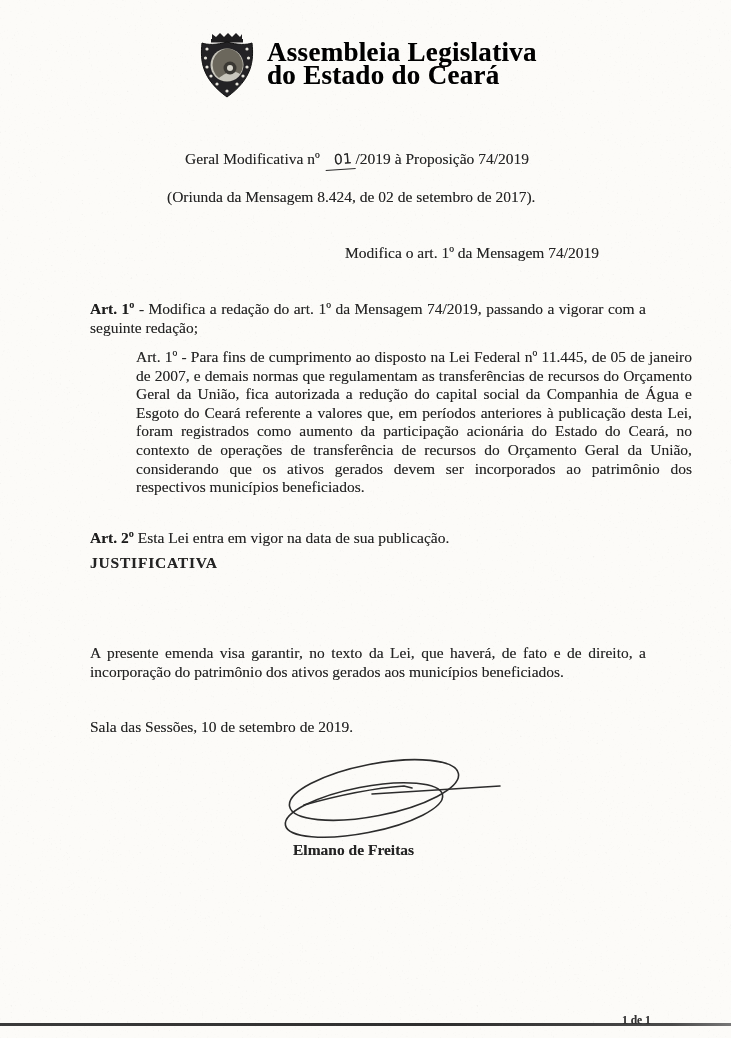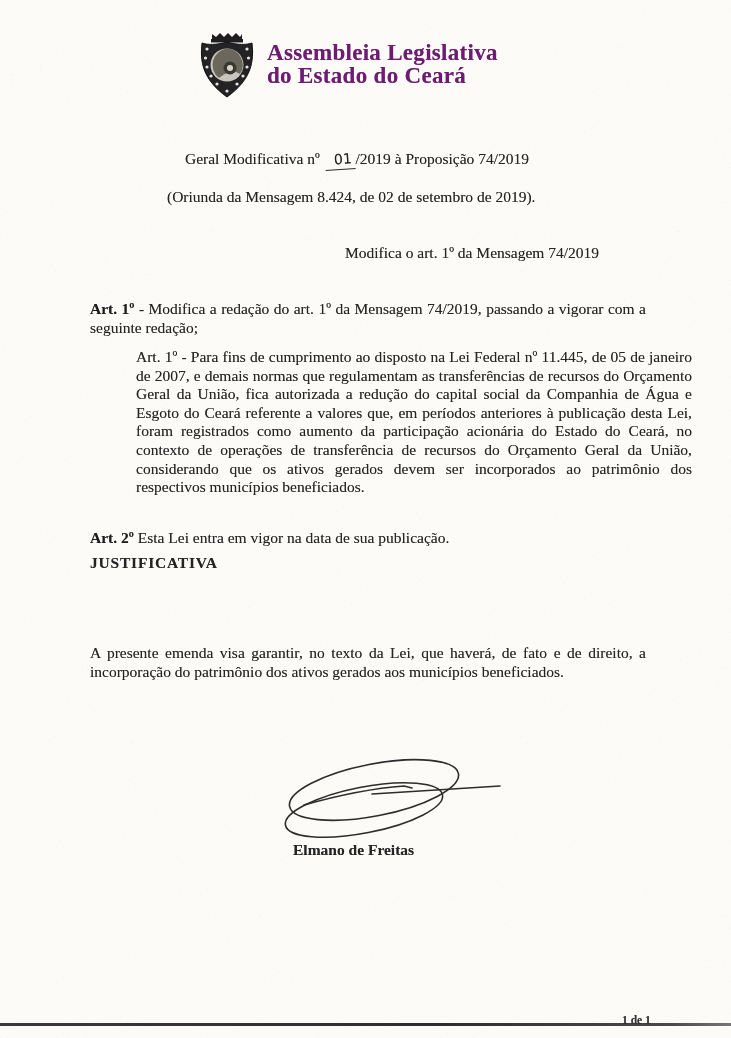--- a/index.html
+++ b/index.html
@@ -13,22 +13,22 @@
     color:#222;
   }
   .noise{
     position:absolute;inset:0;width:731px;height:1038px;
     pointer-events:none;opacity:.22;
   }
   .letterhead{position:absolute;left:195px;top:33px;display:flex;align-items:flex-start;}
   .logo{width:64px;height:66px;flex:0 0 auto;}
   .orgname{
     margin-left:8px;margin-top:8px;
-    font-weight:bold;font-size:23px;line-height:23px;
-    color:#701a75;letter-spacing:.3px;
+    font-weight:bold;font-size:27px;line-height:23px;
+    color:#000000;letter-spacing:.3px;
     text-shadow:0 0 .5px rgba(0,0,0,.45);
   }
   .txt{
     position:absolute;
     font-size:15.5px;line-height:18.6px;
     color:#242424;
     text-shadow:0 0 .4px rgba(20,20,20,.4);
     margin:0;
   }
   .title1{left:185px;top:150px;}
@@ -101,33 +101,34 @@
         </g>
       </svg>
     </div>
     <div class="orgname">
       <div>Assembleia Legislativa</div>
       <div>do Estado do Ceará</div>
     </div>
   </div>
 
   <p class="txt title1"><span>Geral Modificativa nº</span> <span class="hand-number">01</span><span>/2019 à Proposição 74/2019</span></p>
-  <p class="txt title2">(Oriunda da Mensagem 8.424, de 02 de setembro de 2019).</p>
+  <p class="txt title2">(Oriunda da Mensagem 8.424, de 02 de setembro de 2017).</p>
 
   <p class="txt epigraph">Modifica o art. 1º da Mensagem 74/2019</p>
 
   <p class="txt para p-art1h"><b>Art. 1º</b> <span>- Modifica a redação do art. 1º da Mensagem 74/2019, passando a vigorar com a seguinte redação;</span></p>
 
   <p class="txt para p-art1"><span>Art. 1º</span> <span>- Para fins de cumprimento ao disposto na Lei Federal nº 11.445, de 05 de janeiro de 2007, e demais normas que regulamentam as transferências de recursos do Orçamento Geral da União, fica autorizada a redução do capital social da Companhia de Água e Esgoto do Ceará referente a valores que, em períodos anteriores à publicação desta Lei, foram registrados como aumento da participação acionária do Estado do Ceará, no contexto de operações de transferência de recursos do Orçamento Geral da União, considerando que os ativos gerados devem ser incorporados ao patrimônio dos respectivos municípios beneficiados.</span></p>
 
   <p class="txt para p-art2"><b>Art. 2º</b> <span>Esta Lei entra em vigor na data de sua publicação.</span></p>
 
   <p class="txt justif-head">JUSTIFICATIVA</p>
   <p class="txt para p-justif">A presente emenda visa garantir, no texto da Lei, que haverá, de fato e de direito, a incorporação do patrimônio dos ativos gerados aos municípios beneficiados.</p>
 
+  <p class="txt place-date">Sala das Sessões, 10 de setembro de 2019.</p>
 
   <svg class="sig-svg" width="232" height="95" viewBox="0 0 232 95" aria-hidden="true">
     <g fill="none" stroke="#2c2c2c" stroke-width="1.6" stroke-linecap="round">
       <ellipse cx="98" cy="40" rx="86" ry="26" transform="rotate(-11 98 40)"></ellipse>
       <ellipse cx="88" cy="60" rx="80" ry="23" transform="rotate(-11 88 60)"></ellipse>
       <path d="M28 55 C 60 46 100 38 128 36 L 136 38"></path>
       <path d="M96 44 L 224 36"></path>
     </g>
   </svg>
   <p class="txt sig-name">Elmano de Freitas</p>

